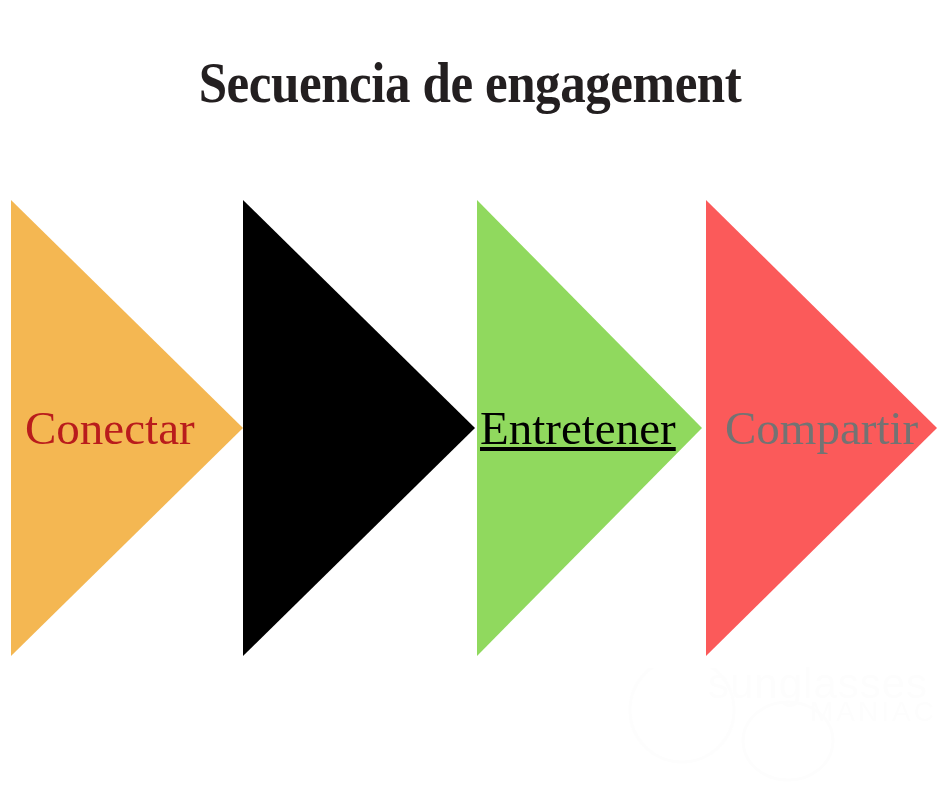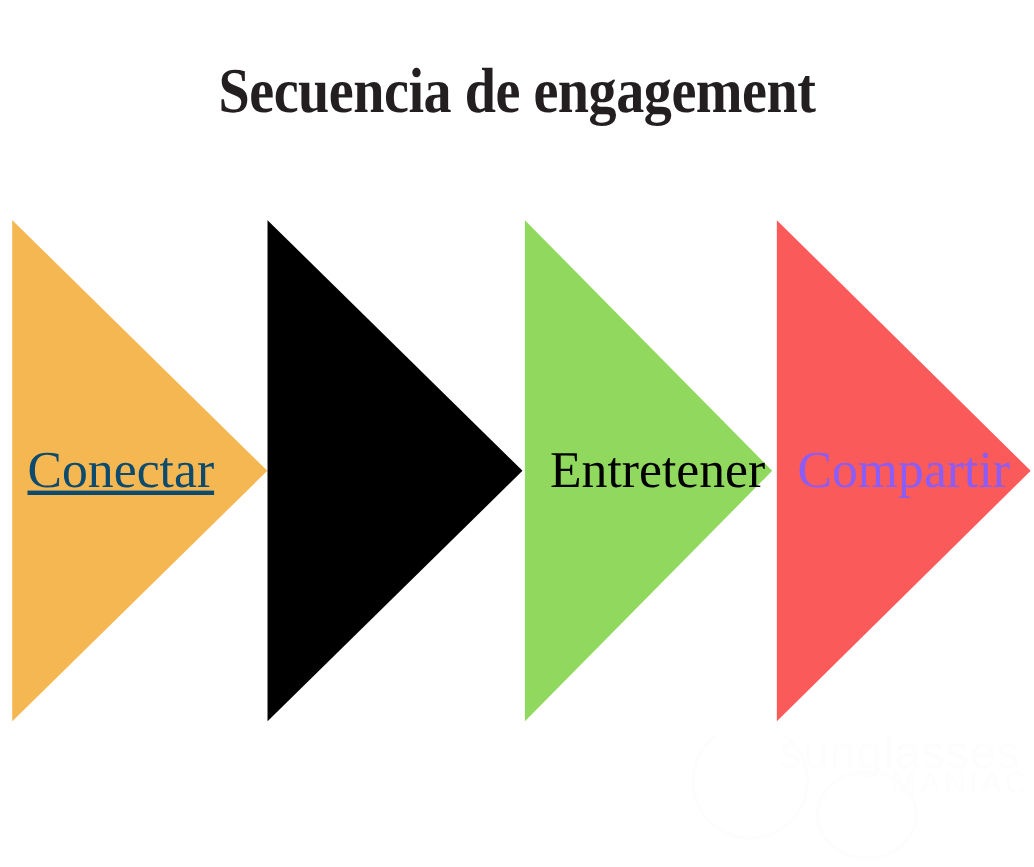--- a/index.html
+++ b/index.html
@@ -83,21 +83,21 @@
   }
 
   
   #chev-0 { left: 11px;  width: 232px; }
   #chev-1 { left: 243px; width: 232px; }
   #chev-2 { left: 477px; width: 225px; }
   #chev-3 { left: 706px; width: 231px; }
 
   #label-0 { left: 25px;  }
   #label-1 { left: 255px; }
-  #label-2 { left: 500px; }
+  #label-2 { left: 480px; text-decoration: underline; }
   #label-3 { left: 725px; }
 
   
   #watermark {
     position: absolute;
     left: 620px;
     top: 668px;
     width: 320px;
     height: 120px;
     opacity: 1;
@@ -148,26 +148,26 @@
         <polygon id="poly-2" points="0,0 225,228 0,456" fill="#90d95e"></polygon>
       </svg>
     </div>
 
     <div class="chev" id="chev-3">
       <svg class="chev-shape" viewBox="0 0 231 456" preserveAspectRatio="none">
         <polygon id="poly-3" points="0,0 231,228 0,456" fill="#fb5a5a"></polygon>
       </svg>
     </div>
 
-    <div class="chev-label" id="label-0" style="color: #0c4a6e; text-decoration: underline;">Conectar</div>
+    <div class="chev-label" id="label-0" style="color: #b91c1c;">Conectar</div>
 
 
     <div class="chev-label" id="label-2" style="color: rgb(0, 0, 0);">Entretener</div>
 
-    <div class="chev-label" id="label-3" style="color: #8b5cf6; text-align: right;">Compartir</div>
+    <div class="chev-label" id="label-3" style="color: #737373; text-align: right;">Compartir</div>
 
   </div>
 
   <div id="watermark">
     <svg width="320" height="120" viewBox="0 0 320 120">
       <circle cx="62" cy="42" r="52" fill="none" stroke="#fdfdfd" stroke-width="3"></circle>
       <ellipse cx="168" cy="73" rx="45" ry="39" fill="none" stroke="#fdfdfd" stroke-width="3"></ellipse>
     </svg>
     <div class="wm-text" id="wm-name">sunglasses</div>
     <div class="wm-text" id="wm-sub">MANIAC</div>

